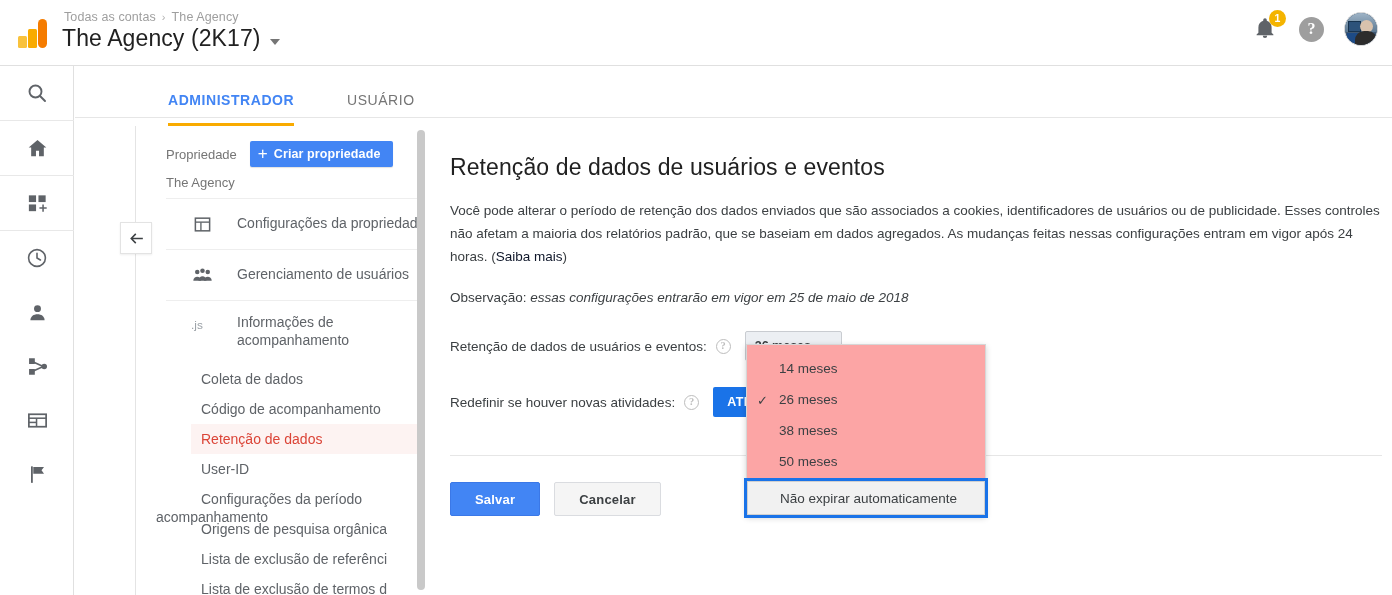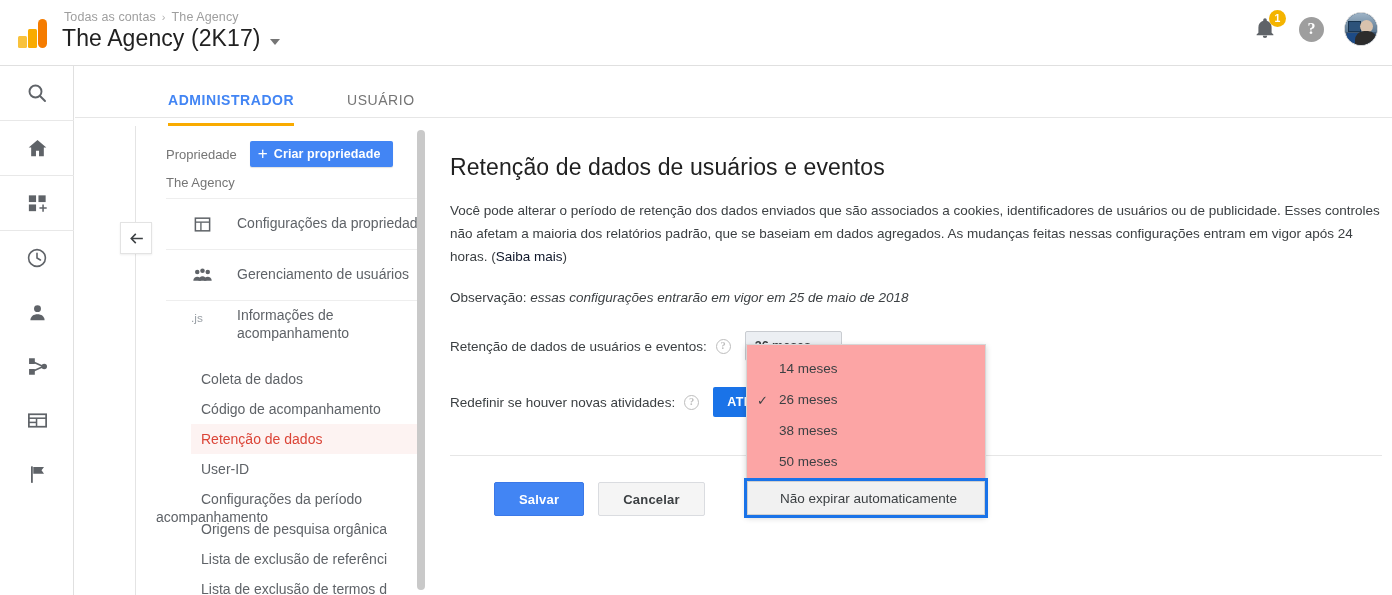--- a/index.html
+++ b/index.html
@@ -149,21 +149,21 @@
   .pm-row {
     position: relative;
     height: 51px;
     display: flex; align-items: center; gap: 24px;
     border-top: 1px solid #eeeeee;
     padding-left: 25px;
     color: #5f6368; font-size: 14px;
   }
   .pm-ico { width: 22px; height: 22px; display:flex; align-items:center; justify-content:center; color:#5f6368; flex:none; }
   .pm-txt { line-height: 1.25; }
-  .pm-row-tracking { align-items: flex-start; padding-top: 6px; height: 52px; }
+  .pm-row-tracking { align-items: flex-start; padding-top: 13px; height: 52px; }
 
   .sub-list {
     position: absolute; left: 55px; top: 238px;
     width: 240px;
   }
   .sub-item {
     font-size: 14px; color: #5f6368;
     line-height: 18px; padding: 6px 0 6px 10px;
     white-space: nowrap;
   }
@@ -246,21 +246,21 @@
     background: #1a73e8; color: #fff;
     border: none; border-radius: 2px;
     font-size: 12.5px; font-weight: 700;
     padding: 0 14px; cursor: pointer;
     letter-spacing: .4px;
   }
   .divider {
     width: 932px; height: 1px; background: #e6e6e6;
     margin-top: 38px;
   }
-  .actions { display: flex; gap: 14px; margin-top: 26px; margin-left: 44px; }
+  .actions { display: flex; gap: 14px; margin-top: 26px; }
   .btn {
     height: 34px; padding: 0 24px;
     border-radius: 2px; font-size: 13px; font-weight: 700;
     cursor: pointer; letter-spacing: .2px;
   }
   .btn-primary { background: #4285f4; color: #fff; border: 1px solid #3b78e7; }
   .btn-secondary { background: #f5f5f5; color: #3c4043; border: 1px solid #dadce0; }
 
   
   .menu {

